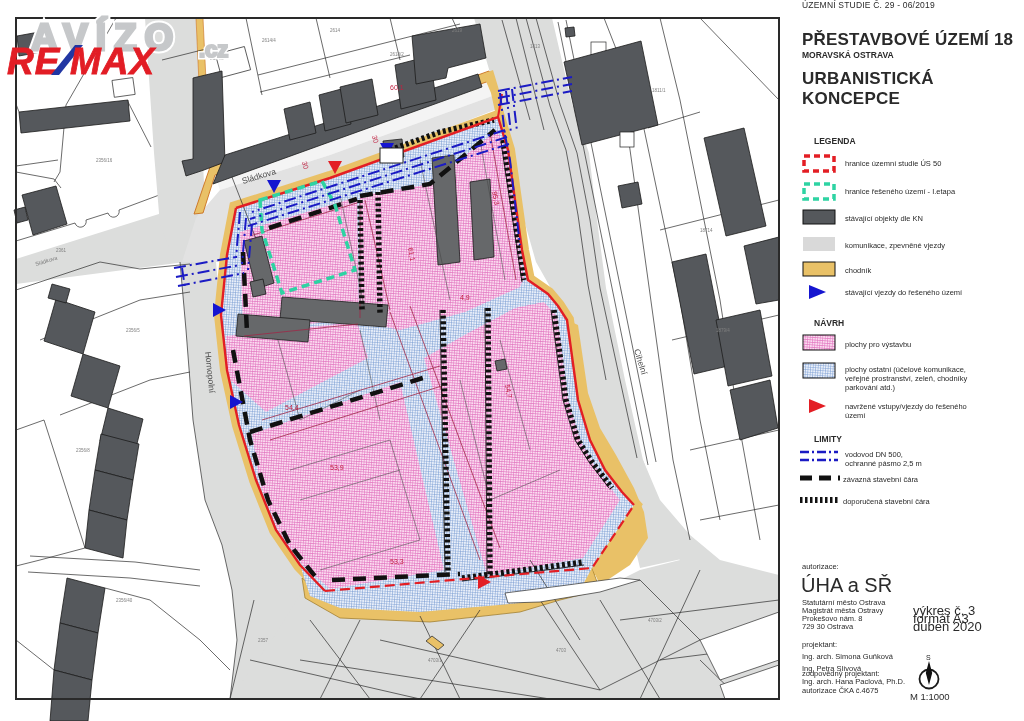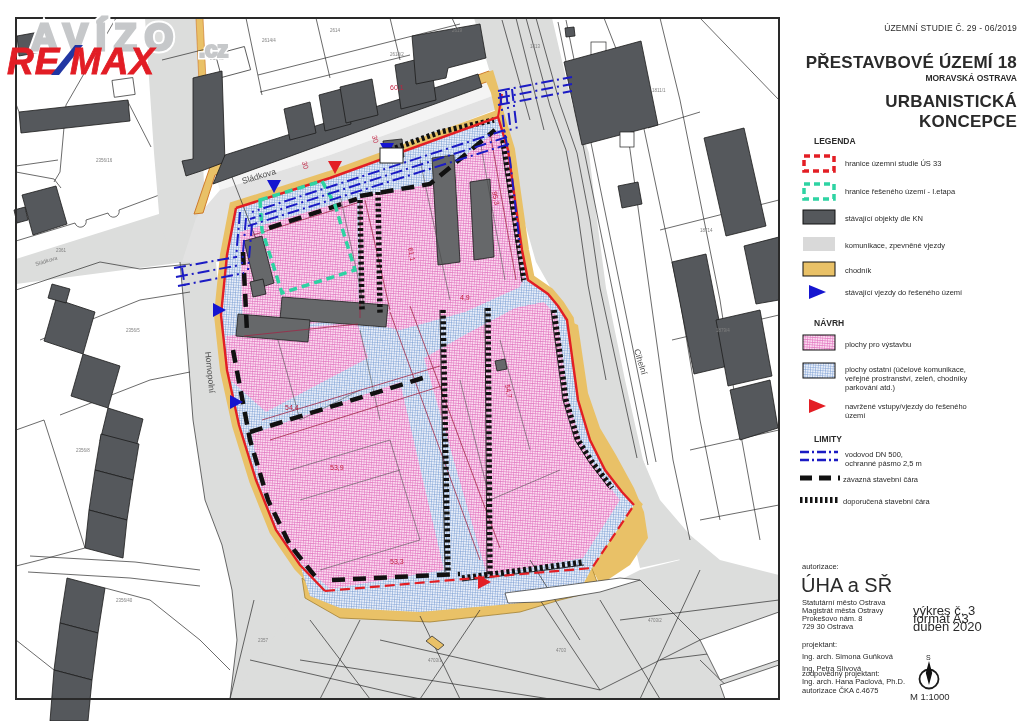--- a/index.html
+++ b/index.html
@@ -365,21 +365,21 @@
 <text x="199" y="57" font-size="22" fill="#c6c8ca" stroke="#c6c8ca" stroke-width="2.2">.cz</text>
 </g>
 
 <g font-family="Liberation Sans, sans-serif" font-weight="bold" font-style="italic" font-size="37" letter-spacing="1">
 <text x="7" y="74" fill="#e21d25" stroke="#e21d25" stroke-width="0.8">RE</text>
 <polygon points="51,75 75,45 83,45 59,75" fill="#2136a3"></polygon>
 <text x="70" y="74" fill="#e21d25" stroke="#e21d25" stroke-width="0.8">MAX</text>
 </g>
 </svg>
 
-<div class="panel" style="top:23px;text-align:right;">
+<div class="panel" style="top:0;">
   <div class="t1">ÚZEMNÍ STUDIE Č. 29 - 06/2019</div>
   <div class="t2" style="margin-top:20px;">PŘESTAVBOVÉ ÚZEMÍ 18</div>
   <div class="t3">MORAVSKÁ OSTRAVA</div>
   <div class="t2" style="margin-top:9px;">URBANISTICKÁ<br>KONCEPCE</div>
 </div>
 
 <div class="panel hd" style="top:136px;">LEGENDA</div>
 
 <svg class="leg" style="left:798px;top:148px;" width="46" height="560" viewBox="0 0 46 560">
 
@@ -404,21 +404,21 @@
 <g stroke="#1b1bc4" stroke-width="2.4" stroke-dasharray="9 3 2 3">
 <path d="M2,304 H40"></path>
         <path d="M2,312 H40"></path>
 </g>
 
 <path d="M2,330 H42" stroke="#111" stroke-width="5" stroke-dasharray="12 7"></path>
 
 <path d="M2,352 H42" stroke="#111" stroke-width="6" stroke-dasharray="2.5 2.5"></path>
 </svg>
 
-<div class="leg it" style="left:845px;top:159px;">hranice územní studie ÚS 33</div>
+<div class="leg it" style="left:845px;top:159px;">hranice územní studie ÚS 50</div>
 <div class="leg it" style="left:845px;top:187px;">hranice řešeného území - I.etapa</div>
 <div class="leg it" style="left:845px;top:214px;">stávající objekty dle KN</div>
 <div class="leg it" style="left:845px;top:241px;">komunikace, zpevněné vjezdy</div>
 <div class="leg it" style="left:845px;top:266px;">chodník</div>
 <div class="leg it" style="left:845px;top:288px;">stávající vjezdy do řešeného území</div>
 
 <div class="panel hd" style="top:318px;">NÁVRH</div>
 <div class="leg it" style="left:845px;top:340px;">plochy pro výstavbu</div>
 <div class="leg it" style="left:845px;top:402px;width:170px;">navržené vstupy/vjezdy do řešeného<br>území</div>
 <div class="leg it" style="left:845px;top:365px;width:170px;">plochy ostatní (účelové komunikace,<br>veřejné prostranství, zeleň, chodníky<br>parkování atd.)</div>

